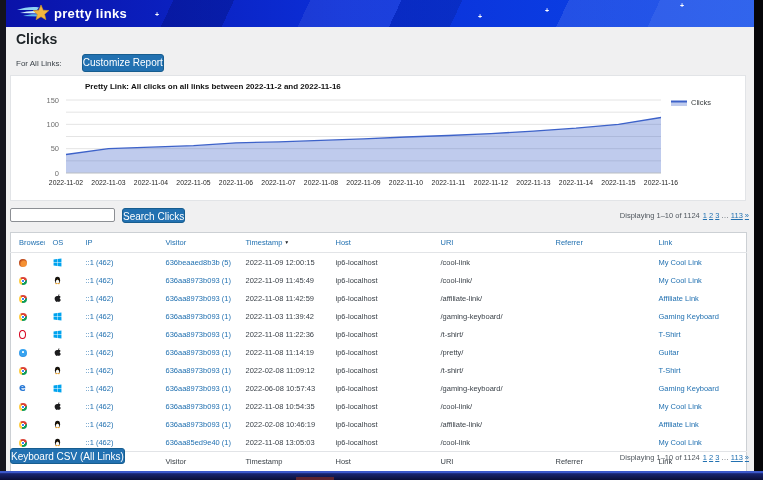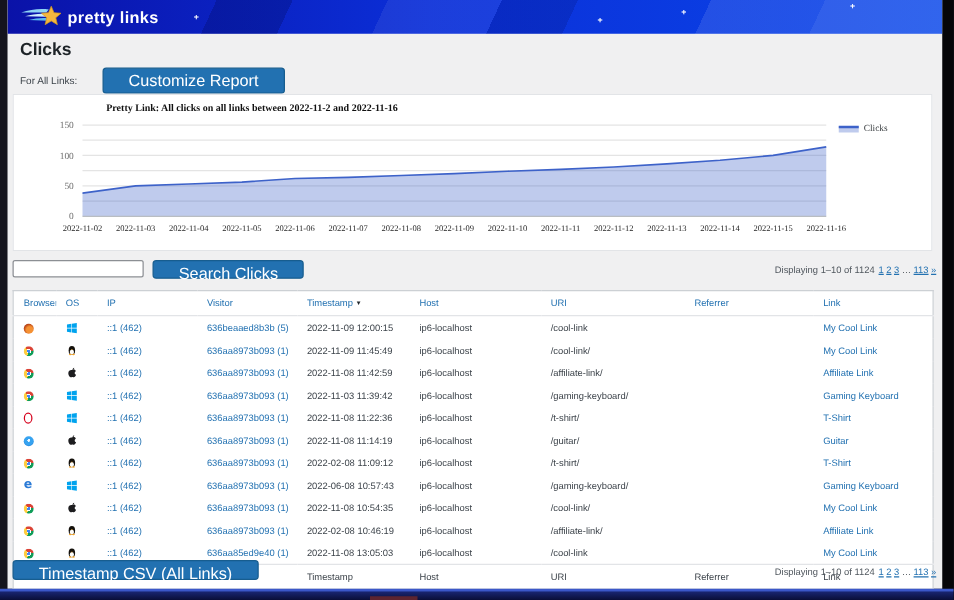--- a/index.html
+++ b/index.html
@@ -26,25 +26,25 @@
   #logo { position:absolute; left:10px; top:3px; display:flex; align-items:center; }
   #logo svg { width:36px; height:21px; }
   #logo-text { color:#fff; font-size:13px; font-weight:700; letter-spacing:.3px; margin-left:2px; }
   .sparkle { position:absolute; color:#fff; font-size:7px; font-weight:700; line-height:7px; }
 
   
   #page-title { position:absolute; left:10px; top:31px; font-size:14px; font-weight:600; color:#1d2327; }
   #for-row { position:absolute; left:10px; top:54px; display:flex; align-items:center; gap:20px; }
   #for-label { font-size:8px; color:#3c434a; }
   .btn { background:#2271b1; border:1px solid #175d8f; color:#fff; border-radius:3px;
-    font-size:13px; padding:3px 20px; cursor:pointer; font-family:inherit; line-height:1; }
+    font-size:10px; padding:3px 0; cursor:pointer; font-family:inherit; line-height:1; }
 
   
   #chart-card { position:absolute; left:4px; top:75px; width:736px; height:126px;
-    background:#fff; border:1px solid #e2e4e7;font-family:Liberation Serif, serif; }
+    background:#fff; border:1px solid #e2e4e7; }
   #chart-title { position:absolute; left:74px; top:6px; font-size:8px; font-weight:700; color:#111; }
   #chart-svg { position:absolute; left:0; top:0; width:734px; height:124px; }
 
   
   #search-row { position:absolute; left:4px; top:208px; width:740px; height:18px; }
   #search-input { position:absolute; left:0; top:0; width:105px; height:14px; border:1px solid #8c8f94;
     border-radius:2px; background:#fff; font-size:8px; padding:0 3px; font-family:inherit; }
   #search-btn { position:absolute; left:112px; top:0; height:15px; }
   .paging { position:absolute; right:0; top:3px; font-size:7.5px; color:#50575e; white-space:nowrap; }
   .paging a { color:#2271b1; text-decoration:underline; margin:0 1px; }
@@ -259,21 +259,21 @@
 
   <tr>
     <td><span class="bic safari"></span></td>
     <td><span class="os-svg"><svg viewBox="0 0 16 16">
                   <path fill="#1d1d1f" d="M11.3 1.2c.1 1.3-.9 2.6-2.2 2.8-.2-1.3.9-2.6 2.2-2.8zM8 4.6c.8-1 4.6-1.6 5.6 1.5-2.4 1.3-2 4.3.4 5.2-.7 1.9-2 3.6-3.3 3.6-.9 0-1.1-.5-2.1-.5s-1.3.5-2.1.5c-1.6 0-3.6-3.2-3.6-6C2.9 5.6 6 4 8 4.6z"></path>
                 </svg></span></td>
     <td><a>::1 (462)</a></td>
     <td><a>636aa8973b093 (1)</a></td>
     <td class="dark">2022-11-08 11:14:19</td>
     <td class="dark">ip6-localhost</td>
-    <td class="dark">/guitar/</td>
+    <td class="dark">/pretty/</td>
     <td class="dark"></td>
     <td><a>Guitar</a></td>
   </tr>
 
   <tr>
     <td><span class="bic chrome"></span></td>
     <td><span class="os-svg"><svg viewBox="0 0 16 16">
                   <ellipse cx="8" cy="8.6" rx="4.6" ry="6.2" fill="#14110c"></ellipse>
                   <ellipse cx="8" cy="11" rx="3" ry="3.6" fill="#fdfdfb"></ellipse>
                   <path d="M6.9 6.9h2.2L8 8.4z" fill="#f6a21d"></path>
@@ -362,21 +362,21 @@
             <th>Timestamp</th>
             <th>Host</th>
             <th>URI</th>
             <th>Referrer</th>
             <th>Link</th>
           </tr>
         </tfoot>
     </table>
 
     <div id="bottom-row">
-      <button id="download-btn" class="btn">Timestamp CSV (All Links)</button>
+      <button id="download-btn" class="btn">Keyboard CSV (All Links)</button>
       <div class="paging" id="paging-bottom2">
         <span>Displaying 1–10 of 1124</span>
         <span class="plinks"><a>1</a><a>2</a><a>3</a><span class="ell">…</span><a>113</a><a>»</a></span>
       </div>
     </div>
 
   </div>
 
   <div id="right-strip"></div>
   <div id="bottom-bar"></div>

